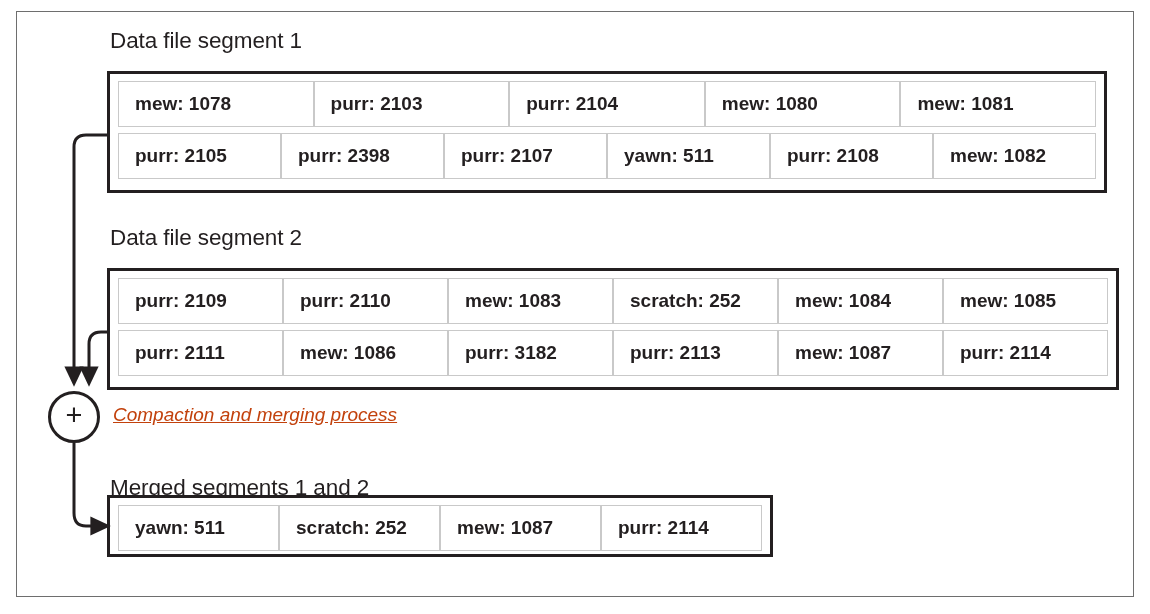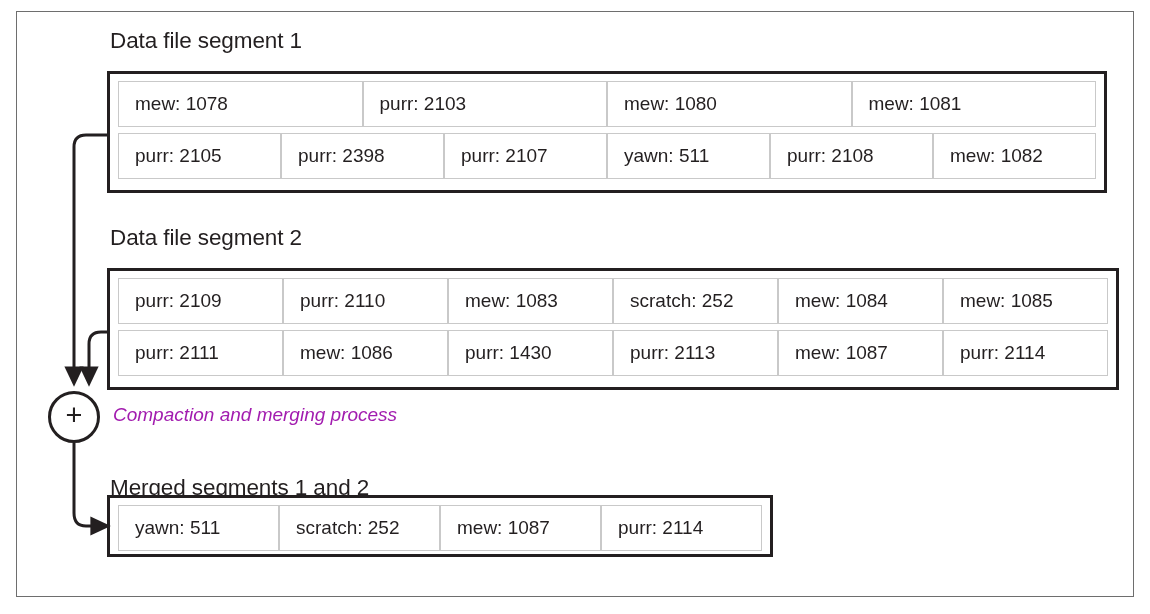--- a/index.html
+++ b/index.html
@@ -68,20 +68,21 @@
     box-sizing: border-box;
     display: flex;
     align-items: center;
     padding-left: 16px;
     font-family: "Liberation Sans", sans-serif;
     font-size: 19px;
     color: #231f20;
     background: #ffffff;
     white-space: nowrap;
     overflow: hidden;
+    font-weight: bold;
   }
   .cell + .cell { border-left: 1.5px solid #c9c9c9; text-align: right; }
 
   
   .merge-node {
     position: absolute;
     left: 48px;
     top: 391px;
     width: 52px;
     height: 52px;
@@ -101,22 +102,23 @@
     color: #231f20;
     margin-top: -3px;
   }
   .process-caption {
     position: absolute;
     left: 113px;
     top: 404px;
     font-family: "Liberation Sans", sans-serif;
     font-style: italic;
     font-size: 19px;
-    color: #a21caf;
+    color: #c2410c;
     white-space: nowrap;
+    text-decoration: underline;
   }
   .arrows {
     position: absolute;
     left: 0;
     top: 0;
     width: 1150px;
     height: 614px;
     pointer-events: none;
     z-index: 2;
   }
@@ -141,20 +143,21 @@
 
     <path d="M74,443 L74,513 Q74,526 86,526 L100,526" fill="none" stroke="#231f20" stroke-width="3" marker-end="url(#arrowhead)"></path>
   </svg>
 
   <div class="section-title" id="title-seg1">Data file segment 1</div>
 
   <div class="segment-box" id="box-seg1">
     <div class="row">
       <div class="cell">mew: 1078</div>
       <div class="cell">purr: 2103</div>
+      <div class="cell">purr: 2104</div>
       <div class="cell">mew: 1080</div>
       <div class="cell">mew: 1081</div>
     </div>
     <div class="row">
       <div class="cell">purr: 2105</div>
       <div class="cell">purr: 2398</div>
       <div class="cell">purr: 2107</div>
       <div class="cell">yawn: 511</div>
       <div class="cell">purr: 2108</div>
       <div class="cell">mew: 1082</div>
@@ -168,21 +171,21 @@
       <div class="cell">purr: 2109</div>
       <div class="cell">purr: 2110</div>
       <div class="cell">mew: 1083</div>
       <div class="cell">scratch: 252</div>
       <div class="cell">mew: 1084</div>
       <div class="cell">mew: 1085</div>
     </div>
     <div class="row">
       <div class="cell">purr: 2111</div>
       <div class="cell">mew: 1086</div>
-      <div class="cell">purr: 1430</div>
+      <div class="cell">purr: 3182</div>
       <div class="cell">purr: 2113</div>
       <div class="cell">mew: 1087</div>
       <div class="cell">purr: 2114</div>
     </div>
   </div>
 
   <div class="merge-node">
     <span class="plus">+</span>
   </div>
   <div class="process-caption">Compaction and merging process</div>

